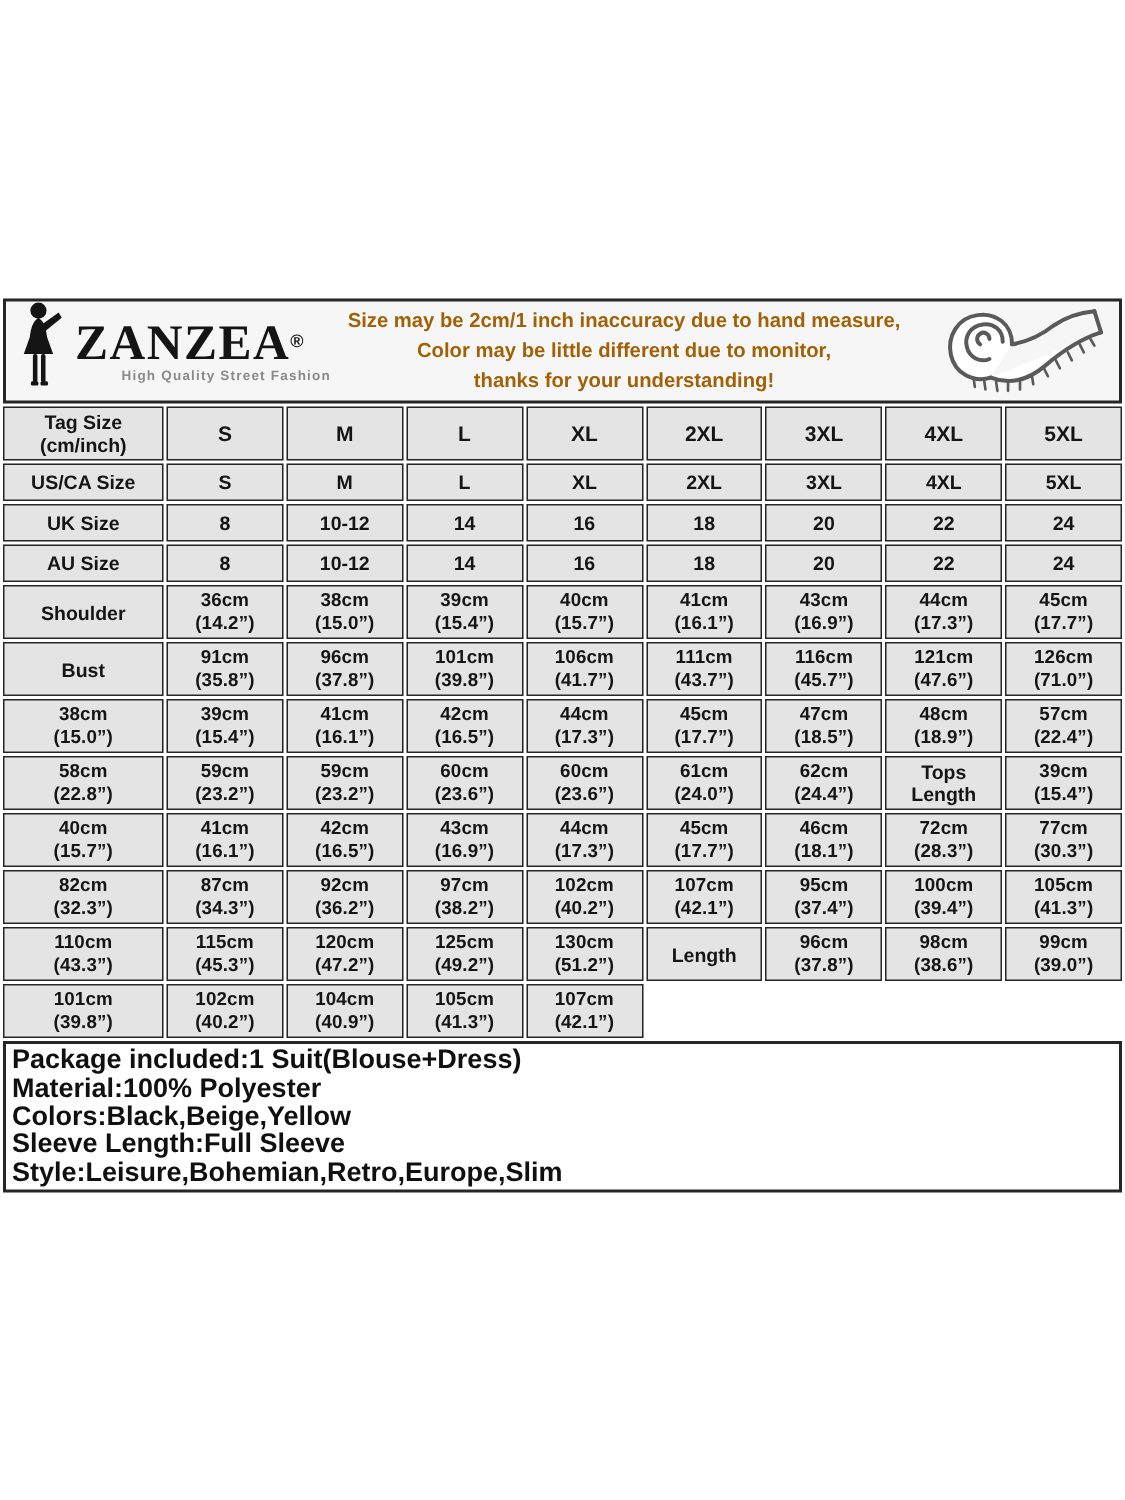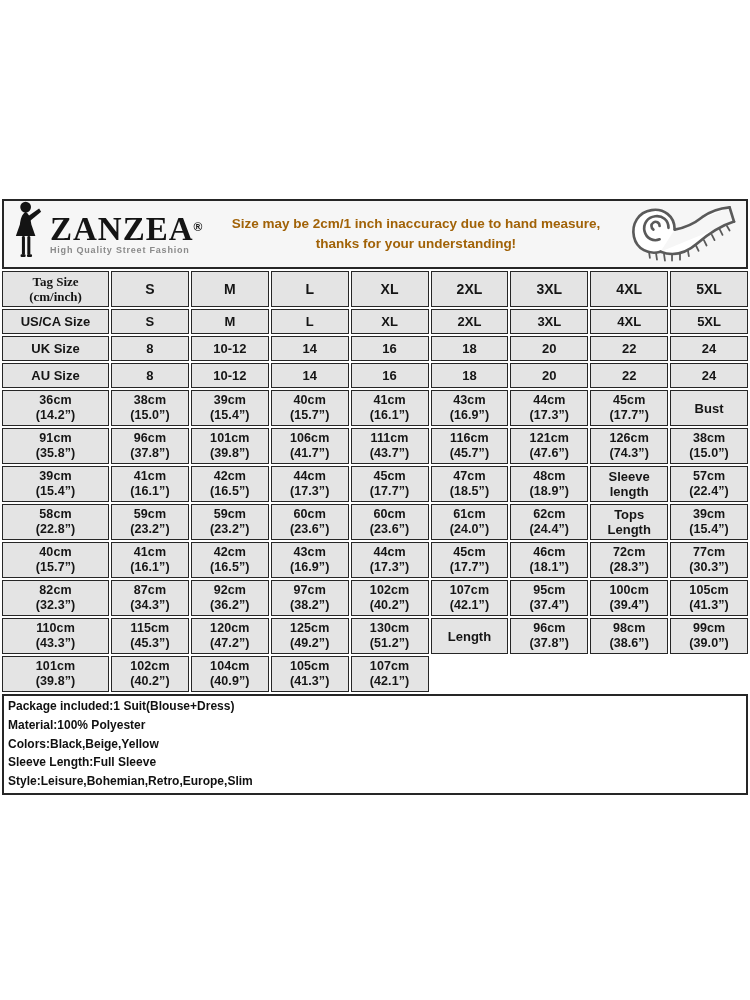--- a/index.html
+++ b/index.html
@@ -17,48 +17,48 @@
   }
   .logo-wrap { display:flex; align-items:center; gap:4px; padding-left:8px; width:214px; flex:0 0 auto; }
   .logo-figure { flex:0 0 auto; }
   .logo-text { display:flex; flex-direction:column; }
   .brand-line {
     font-family:"Liberation Serif","DejaVu Serif",serif;
     font-weight:bold; font-size:33px; line-height:30px; letter-spacing:1px; color:#141414;
     white-space:nowrap;
   }
   .brand-reg { font-size:12px; vertical-align:top; font-family:"Liberation Sans",sans-serif; position:relative; top:-2px; }
-  .tagline { font-size:9px; font-weight:bold; color:var(--tagline,#8a8a8a); letter-spacing:0.8px; margin-top:1px; white-space:nowrap; }
+  .tagline { font-size:9px; font-weight:bold; color:var(--tagline,#8a8a8a); letter-spacing:0.8px; margin-top:1px; white-space:nowrap;margin-left:31px; }
   .note { flex:1 1 auto; text-align:center; font-weight:bold; font-size:13.5px; line-height:20px; color:#a16207; }
   .tape-wrap { flex:0 0 auto; width:132px; display:flex; justify-content:center; align-items:center; }
 
   
   .size-table {
     display:grid;
     grid-template-columns:107px repeat(8,1fr);
     grid-template-rows:36px 25px 25px 25px repeat(8,36px);
     gap:2px;
   }
   .cell {
     background:var(--cell-bg,#e4e4e4);
     border:1px solid var(--border,#262626);
     display:flex; flex-direction:column; align-items:center; justify-content:center;
     font-size:13px; line-height:15px; text-align:center; color:#151515;
   }
   .cell.label   { font-weight:bold; font-size:13px; }
   .cell.colhead { font-weight:bold; font-size:14px; }
   .cell.sizeval { font-weight:bold; font-size:13px; }
   .cell.measval { font-weight:bold; font-size:12.5px; line-height:15.5px; letter-spacing:0.1px; }
-  .cell.two-line { line-height:15px; font-weight:bold;font-family:Liberation Serif, serif; }
+  .cell.two-line { line-height:15px; font-weight:bold; }
 
   
   .details-box {
     margin-top:2px; border:2px solid var(--border,#262626); background:#fff;
     padding:1px 4px 2px 4px;
-    font-weight:bold; font-size:12px; line-height:18.8px; color:#101010;
+    font-weight:bold; font-size:18px; line-height:18.8px; color:#101010;
   }
 </style>
 </head>
 <body>
 
 <div class="page">
 
   <div class="header-box">
     <div class="logo-wrap">
       <span class="logo-figure">
@@ -74,20 +74,21 @@
           </g>
         </svg>
       </span>
       <span class="logo-text">
         <span class="brand-line"><span>ZANZEA</span><span class="brand-reg">®</span></span>
         <span class="tagline">High Quality Street Fashion</span>
       </span>
     </div>
     <div class="note">
         <div>Size may be 2cm/1 inch inaccuracy due to hand measure,</div>
+        <div>Color may be little different due to monitor,</div>
         <div>thanks for your understanding!</div>
       </div>
     <div class="tape-wrap">
       <svg width="118" height="62" viewBox="0 0 130 70" aria-hidden="true">
         <g fill="none" stroke="#5a5a5a" stroke-width="3" stroke-linecap="round" stroke-linejoin="round">
           <path d="M59 30 C59 14 46 6 33 8 C18 10 10 24 13 38 C16 52 30 59 43 55" fill="#fff"></path>
           <path d="M52 28 C52 19 45 14 37 15 C28 16 23 24 25 32 C27 40 35 44 42 41" fill="#fff"></path>
           <path d="M42 26 C42 22 38 20 35 22 C32 24 32 28 35 30"></path>
           <path d="M43 55 C56 60 70 58 84 46 C97 35 110 26 126 21" fill="#fff"></path>
           <path d="M59 30 C70 28 80 24 90 16 C100 9 110 6 121 5" fill="#fff"></path>
@@ -143,20 +144,21 @@
       <div class="cell sizeval">24</div>
       <div class="cell label">AU Size</div>
       <div class="cell sizeval">8</div>
       <div class="cell sizeval">10-12</div>
       <div class="cell sizeval">14</div>
       <div class="cell sizeval">16</div>
       <div class="cell sizeval">18</div>
       <div class="cell sizeval">20</div>
       <div class="cell sizeval">22</div>
       <div class="cell sizeval">24</div>
+      <div class="cell label">Shoulder</div>
       <div class="cell measval">
         <div>36cm</div>
         <div>(14.2”)</div>
       </div>
       <div class="cell measval">
         <div>38cm</div>
         <div>(15.0”)</div>
       </div>
       <div class="cell measval">
         <div>39cm</div>
@@ -206,21 +208,21 @@
       <div class="cell measval">
         <div>116cm</div>
         <div>(45.7”)</div>
       </div>
       <div class="cell measval">
         <div>121cm</div>
         <div>(47.6”)</div>
       </div>
       <div class="cell measval">
         <div>126cm</div>
-        <div>(74.3”)</div>
+        <div>(71.0”)</div>
       </div>
       <div class="cell measval">
         <div>38cm</div>
         <div>(15.0”)</div>
       </div>
       <div class="cell measval">
         <div>39cm</div>
         <div>(15.4”)</div>
       </div>
       <div class="cell measval">
@@ -240,21 +242,20 @@
         <div>(17.7”)</div>
       </div>
       <div class="cell measval">
         <div>47cm</div>
         <div>(18.5”)</div>
       </div>
       <div class="cell measval">
         <div>48cm</div>
         <div>(18.9”)</div>
       </div>
-      <div class="cell label">Sleeve length</div>
       <div class="cell measval">
         <div>57cm</div>
         <div>(22.4”)</div>
       </div>
       <div class="cell measval">
         <div>58cm</div>
         <div>(22.8”)</div>
       </div>
       <div class="cell measval">
         <div>59cm</div>

